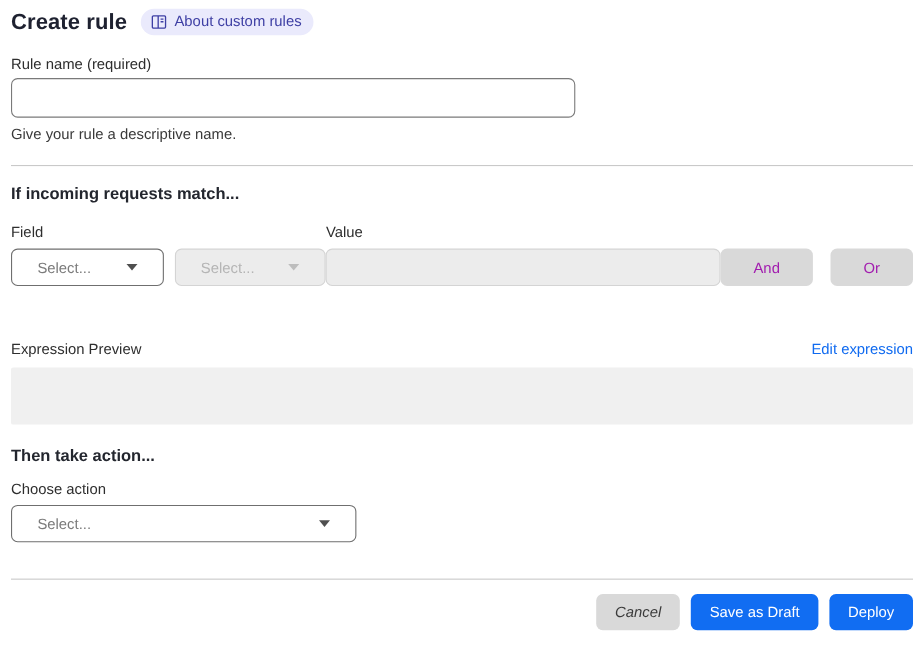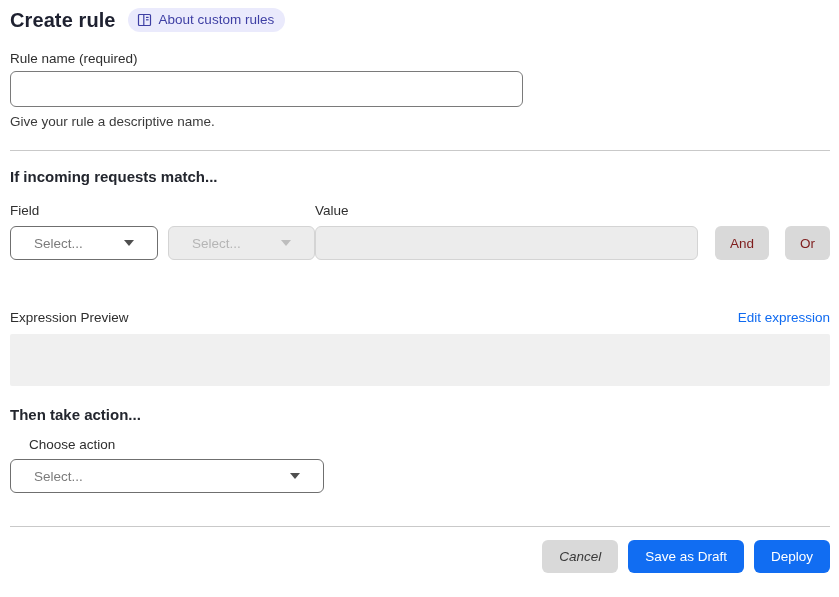--- a/index.html
+++ b/index.html
@@ -66,34 +66,34 @@
   .divider-1 { margin-top: 21px; }
   .heading-match { margin-top: 17px; }
 
   .match-row { display: flex; align-items: flex-end; margin-top: 18px; }
   .match-col .field-label { display: block; margin-bottom: 8px; }
   .col-field { width: 148px; }
   .col-operator { width: 147px; margin-left: 10px; }
   .col-value { width: 383px; }
   .andor-group { margin-left: auto; display: flex; gap: 16px; }
   .gray-btn {
-    height: 34px; padding: 0 15px; border: none; border-radius: 6px;
-    background: #d9d9d9; color: #7f1d1d; font-family: inherit;
+    height: 34px; padding: 0 30px; border: none; border-radius: 6px;
+    background: #d9d9d9; color: #a21caf; font-family: inherit;
     font-size: 13.5px; cursor: pointer; text-align: center;
   }
 
   .preview-row { margin-top: 50px; display: flex; align-items: center; justify-content: space-between; }
   .link { font-size: 13.5px; color: #0f6af0; cursor: pointer; text-decoration: none; }
   .expression-box {
     margin-top: 9px; height: 52px; background: #f0f0f0; border-radius: 2px;
     font-size: 13px; color: #555; padding: 8px 10px;
   }
 
   .heading-action { margin-top: 20px; }
-  .choose-label { margin-top: 14px; display: block; margin-left: 19px; }
+  .choose-label { margin-top: 14px; display: block; }
   .action-select { width: 314px; margin-top: 7px; }
 
   .divider-2 { margin-top: 33px; }
   .footer-row { margin-top: 13px; display: flex; justify-content: flex-end; gap: 10px; }
   .footer-btn {
     height: 33px; border: none; border-radius: 6px; font-family: inherit;
     font-size: 13.5px; cursor: pointer; padding: 0 17px;
   }
   .btn-cancel { background: #d9d9d9; color: #3a3a3a; font-style: italic; }
   .btn-blue { background: #116df2; color: #ffffff; }

